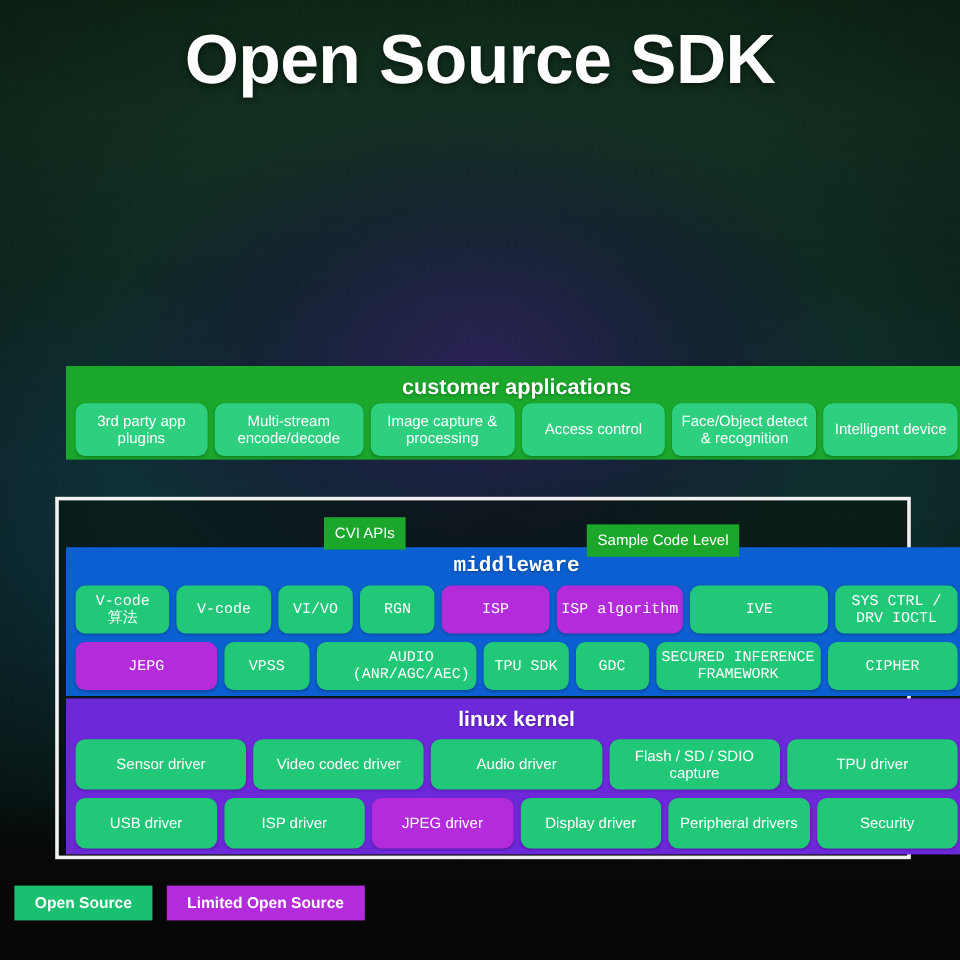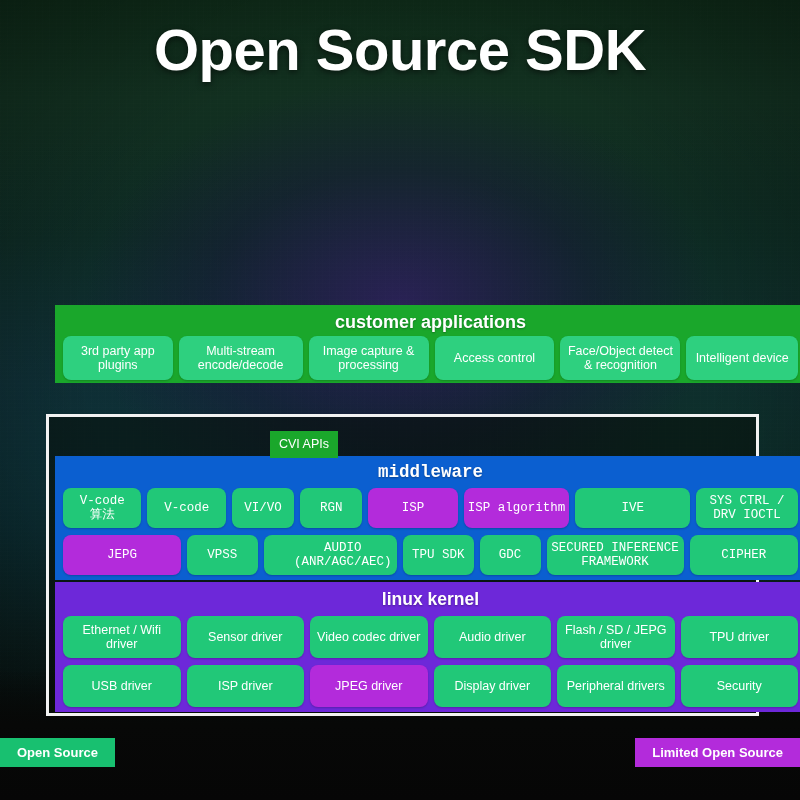--- a/index.html
+++ b/index.html
@@ -157,23 +157,23 @@
     height: 130px;
     background: #6d28d9;
   }
   #panel-kernel .panel-title { padding-top: 9px; padding-bottom: 7px; font-size: 17.5px; }
   #panel-kernel .row .chip { min-height: 42px; }
 
   
   #legend {
     position: absolute;
     top: 738px;
-    left: 0; right: 0;
+    left: 12px; right: 0;
     display: flex;
-    justify-content: space-between;
+    justify-content: flex-start;
     gap: 12px;
   }
   .legend-item {
     color: #ffffff;
     font-size: 13px;
     font-weight: bold;
     padding: 8px 17px;
     line-height: 1;
     white-space: nowrap;
   }
@@ -210,20 +210,21 @@
         <div class="chip green" style="flex: 1.1 1 0px;">
           <span>Face/Object detect &amp; recognition</span>
         </div>
         <div class="chip green" style="flex: 1.02 1 0px;">
           <span>Intelligent device</span>
         </div>
       </div>
   </div>
 
   <div class="float-tag" id="tag-cvi">CVI APIs</div>
+  <div class="float-tag" id="tag-sample">Sample Code Level</div>
 
   <div id="framed"></div>
 
   <div class="panel" id="panel-middleware">
     <div class="panel-title">middleware</div>
     <div class="row" id="mw-row1">
         <div class="chip green" style="flex: 0.8 1 0px;">
           <span>V-code<br><span class="cn">算法</span></span>
         </div>
         <div class="chip green" style="flex: 0.8 1 0px;">
@@ -270,33 +271,30 @@
         <div class="chip green" style="flex: 1.08 1 0px;">
           <span>CIPHER</span>
         </div>
       </div>
   </div>
 
   <div class="panel" id="panel-kernel">
     <div class="panel-title">linux kernel</div>
     <div class="row" id="k-row1">
         <div class="chip green" style="flex: 1 1 0px;">
-          <span>Ethernet / Wifi driver</span>
-        </div>
-        <div class="chip green" style="flex: 1 1 0px;">
           <span>Sensor driver</span>
         </div>
         <div class="chip green" style="flex: 1 1 0px;">
           <span>Video codec driver</span>
         </div>
         <div class="chip green" style="flex: 1 1 0px;">
           <span>Audio driver</span>
         </div>
         <div class="chip green" style="flex: 1 1 0px;">
-          <span>Flash / SD / JEPG driver</span>
+          <span>Flash / SD / SDIO capture</span>
         </div>
         <div class="chip green" style="flex: 1 1 0px;">
           <span>TPU driver</span>
         </div>
       </div>
     <div class="row" id="k-row2">
         <div class="chip green" style="flex: 1 1 0px;">
           <span>USB driver</span>
         </div>
         <div class="chip green" style="flex: 1 1 0px;">

